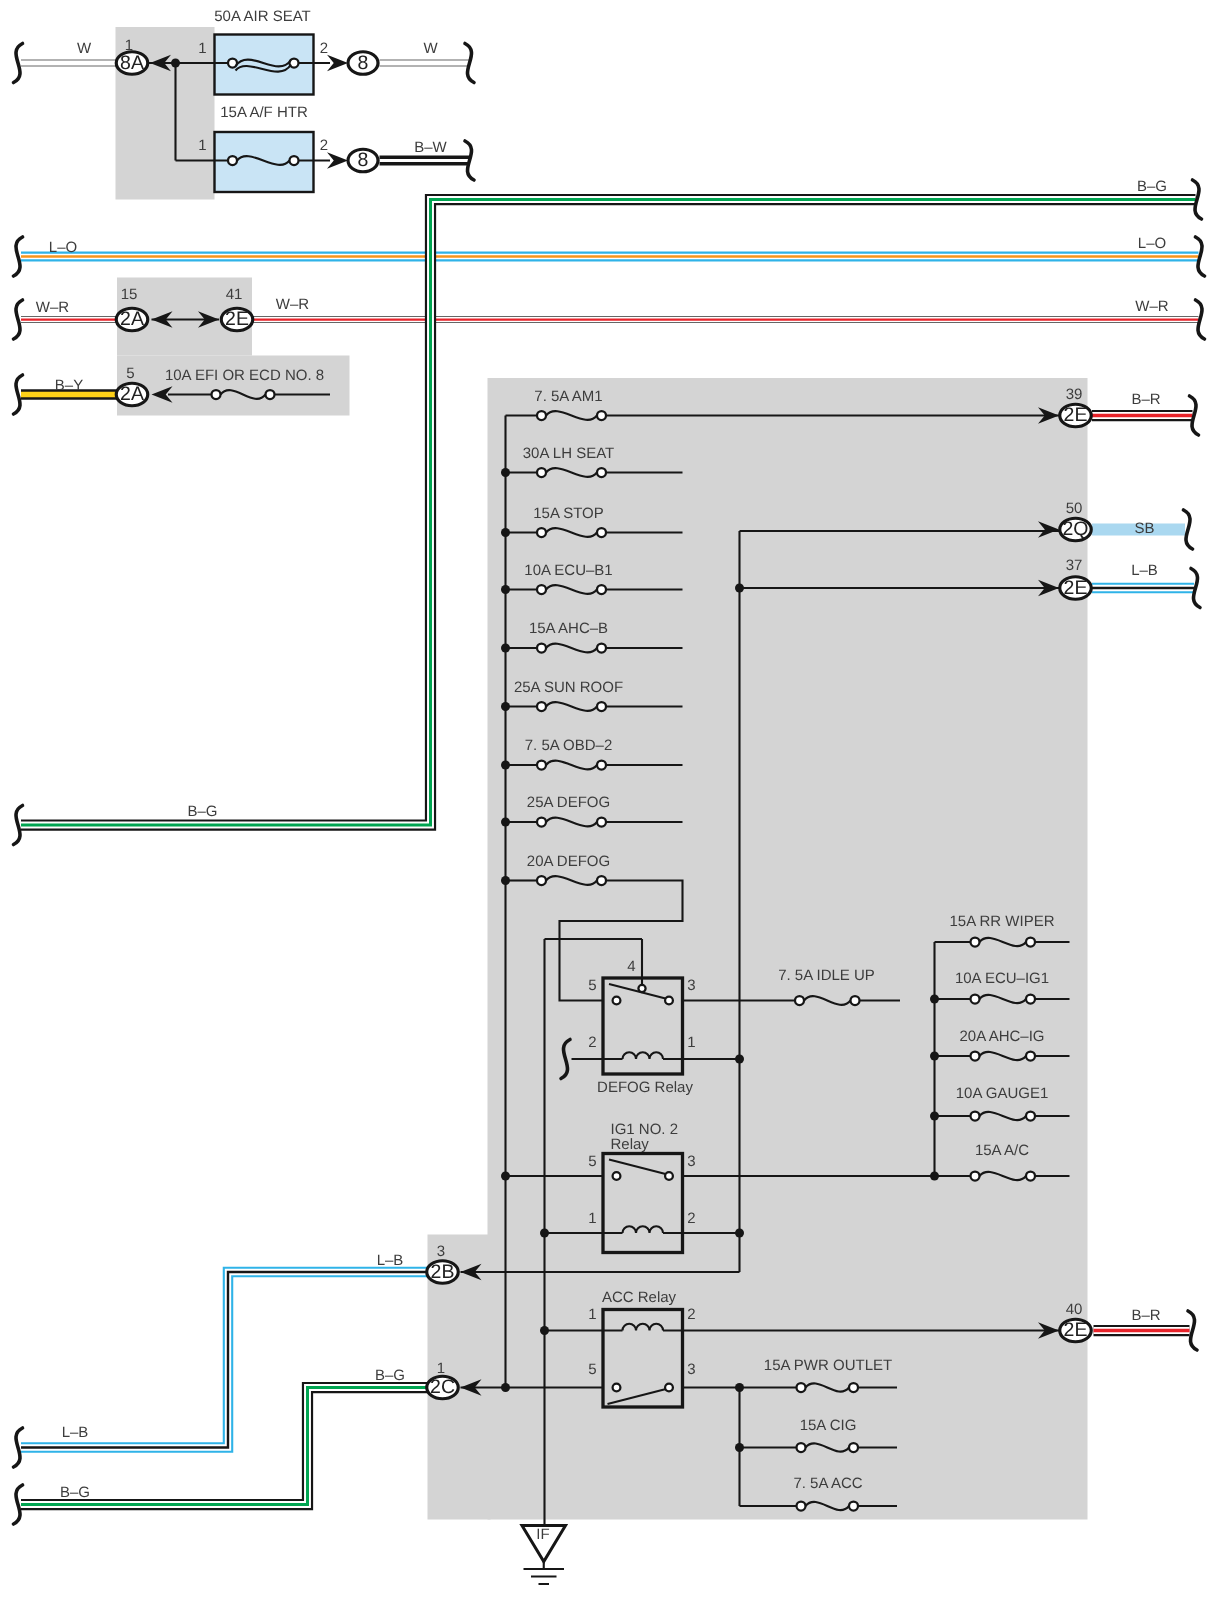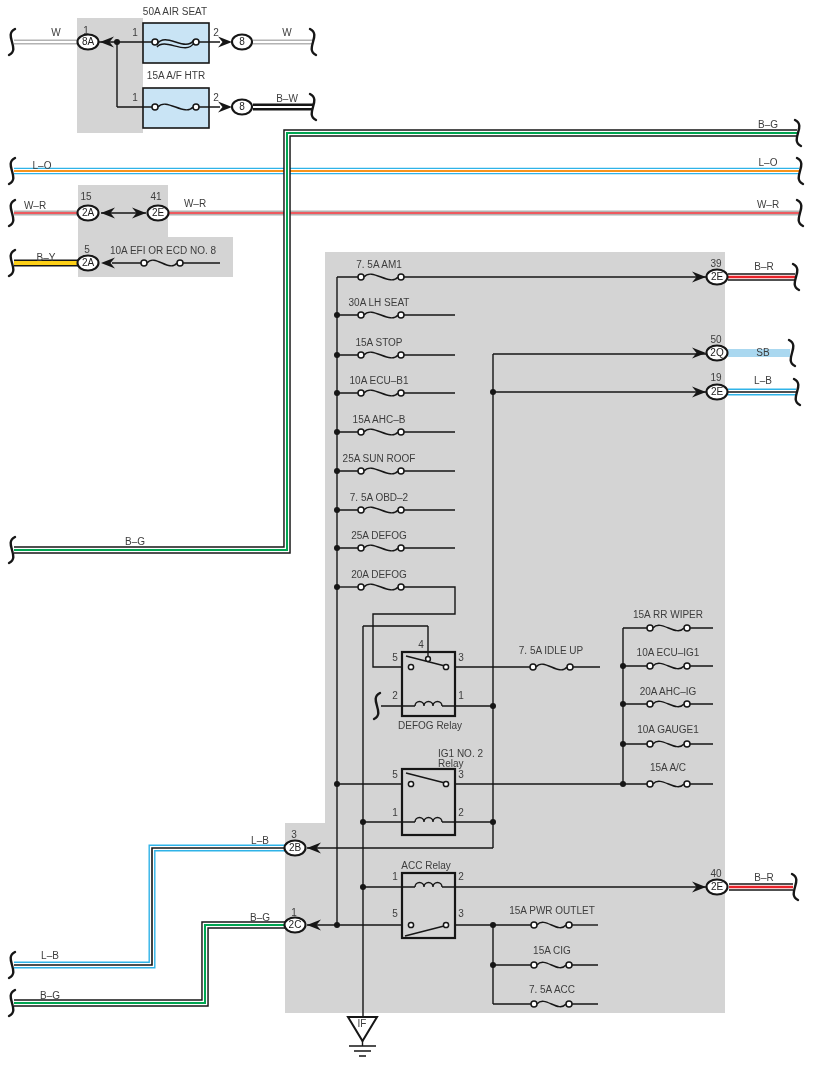--- a/index.html
+++ b/index.html
@@ -16,22 +16,22 @@
   .term{fill:#fff;stroke:#161616;stroke-width:1.5;}
   .dot{fill:#161616;stroke:none;}
   .dart{fill:#161616;stroke:none;}
   .brk{stroke:#161616;stroke-width:2.4;fill:none;stroke-linecap:round;}
   .wire{fill:none;stroke-linecap:butt;stroke-linejoin:miter;}
   .gray{fill:var(--panel-gray);stroke:none;}
   .bluebox{fill:var(--fuse-box-blue);stroke:#161616;stroke-width:1.6;}
   .oval{fill:#fff;stroke:#161616;stroke-width:2.1;}
   .lbl{position:absolute;font-size:10px;color:#3d3d3d;white-space:nowrap;
        transform:translateX(-50%);line-height:11px;}
-  .lbl-l{transform:none;margin-left:31px;}
-  .ov{position:absolute;font-size:10px;color:#222;white-space:nowrap;
+  .lbl-l{transform:none;}
+  .ov{position:absolute;font-size:13px;color:#222;white-space:nowrap;
       transform:translate(-50%,-52%);line-height:10px;}
 </style>
 </head>
 <body>
 
 <div id="stage">
 
 <svg id="diagram-svg" width="818" height="1070" viewBox="0 0 818 1070">
   <defs>
     <path id="dartL" class="dart" d="M0,0 L14,-5.5 L9.5,0 L14,5.5 Z"></path>
@@ -361,21 +361,21 @@
 <span class="lbl" style="left:379px;top:492px">7. 5A OBD–2</span>
 <span class="lbl" style="left:379px;top:530px">25A DEFOG</span>
 <span class="lbl" style="left:379px;top:569px">20A DEFOG</span>
 
 <span class="lbl" style="left:716px;top:258px">39</span>
 <span class="ov" style="left:717px;top:277px">2E</span>
 <span class="lbl" style="left:764px;top:261px">B–R</span>
 <span class="lbl" style="left:716px;top:334px">50</span>
 <span class="ov" style="left:717px;top:353px">2Q</span>
 <span class="lbl" style="left:763px;top:347px">SB</span>
-<span class="lbl" style="left:716px;top:372px">19</span>
+<span class="lbl" style="left:716px;top:372px">37</span>
 <span class="ov" style="left:717px;top:392px">2E</span>
 <span class="lbl" style="left:763px;top:375px">L–B</span>
 
 <span class="lbl" style="left:421px;top:639px">4</span>
 <span class="lbl" style="left:395px;top:652px">5</span>
 <span class="lbl" style="left:461px;top:652px">3</span>
 <span class="lbl" style="left:395px;top:690px">2</span>
 <span class="lbl" style="left:461px;top:690px">1</span>
 <span class="lbl" style="left:430px;top:720px">DEFOG Relay</span>
 <span class="lbl" style="left:551px;top:645px">7. 5A IDLE UP</span>

